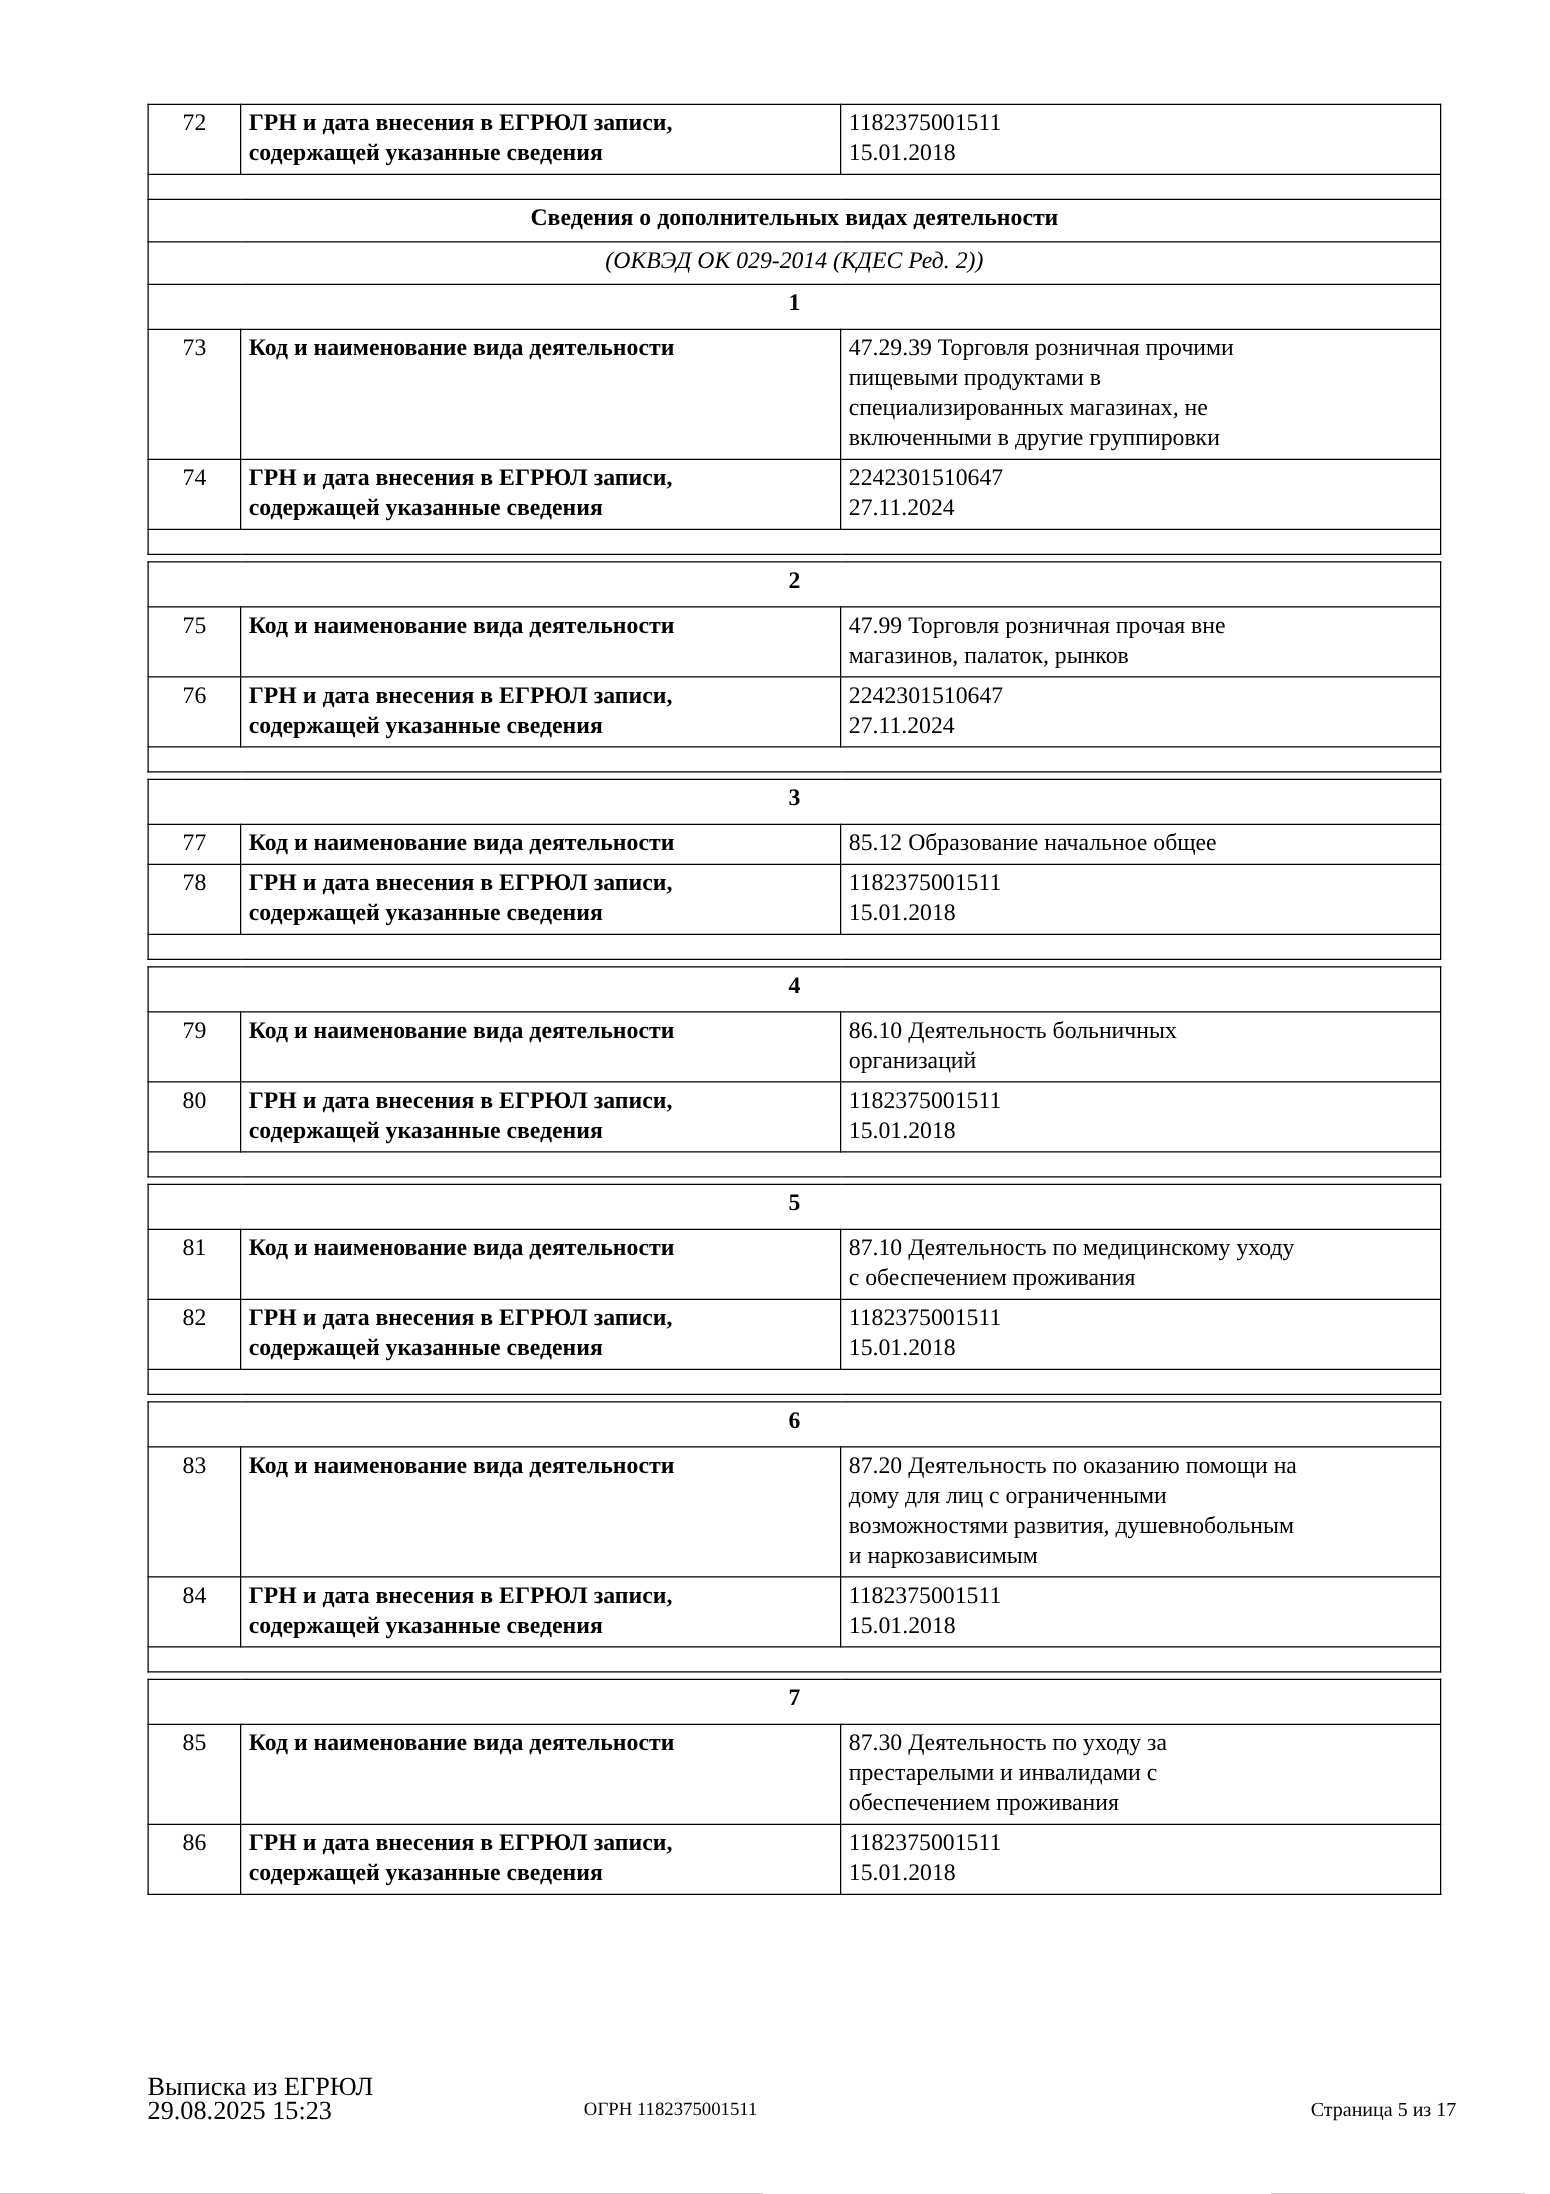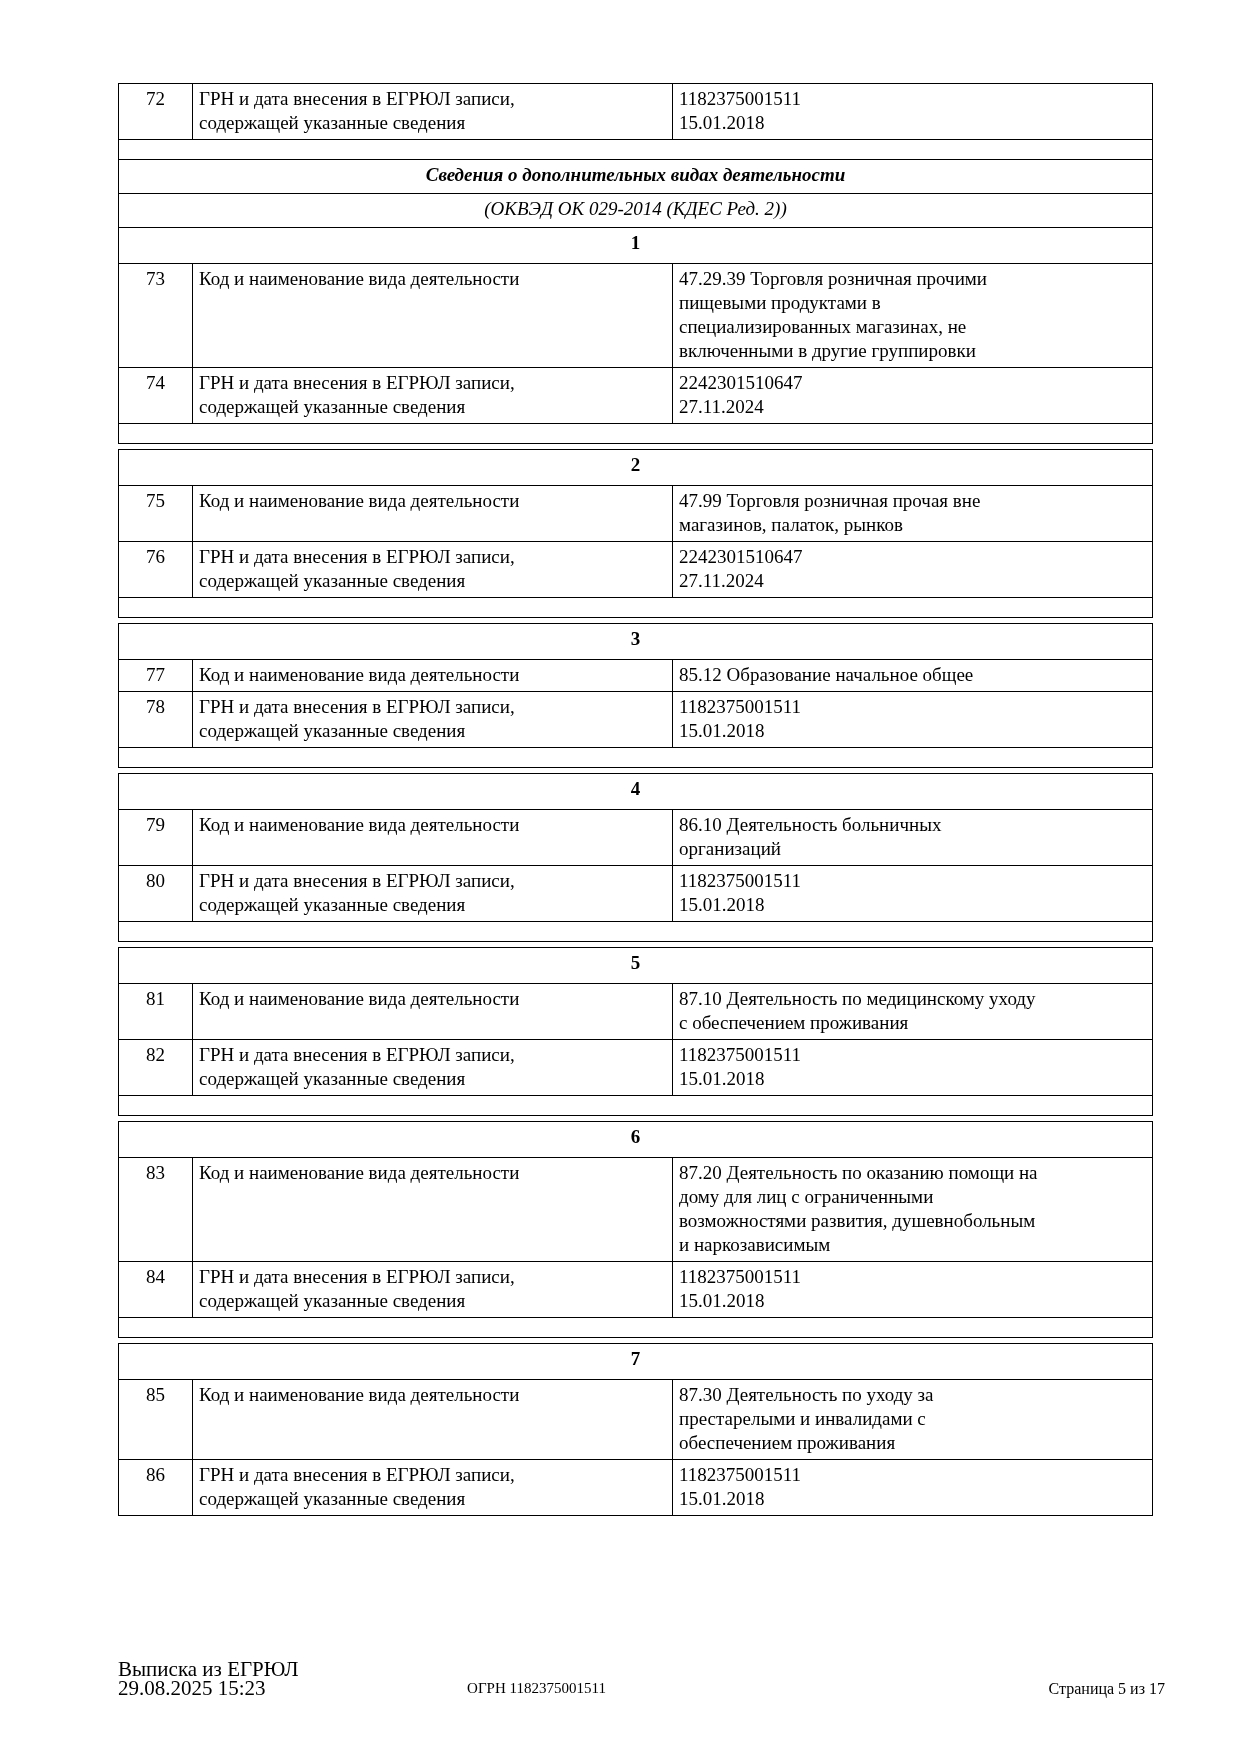--- a/index.html
+++ b/index.html
@@ -27,27 +27,26 @@
   table.block col.c-value{width:480px;}
   table.block td{
     border:1px solid #000;
     font-size:19px;
     line-height:24px;
     vertical-align:top;
     padding:3px 6px 4px 6px;
     overflow:hidden;
   }
   td.cell-num{text-align:center;padding-left:2px;padding-right:2px;}
-  td.cell-label{white-space:pre-line;}
+  td.cell-label{white-space:pre-line;font-weight:bold;}
   td.cell-value{white-space:pre-line;}
   tr.spacer-row td{height:19px;padding:0;}
   tr.title-row td{
     text-align:center;
     font-weight:bold;
-    font-style:italic;
     height:26px;
   }
   tr.subtitle-row td{
     text-align:center;
     font-style:italic;
     height:26px;
   }
   tr.number-row td{
     text-align:center;
     font-weight:bold;

